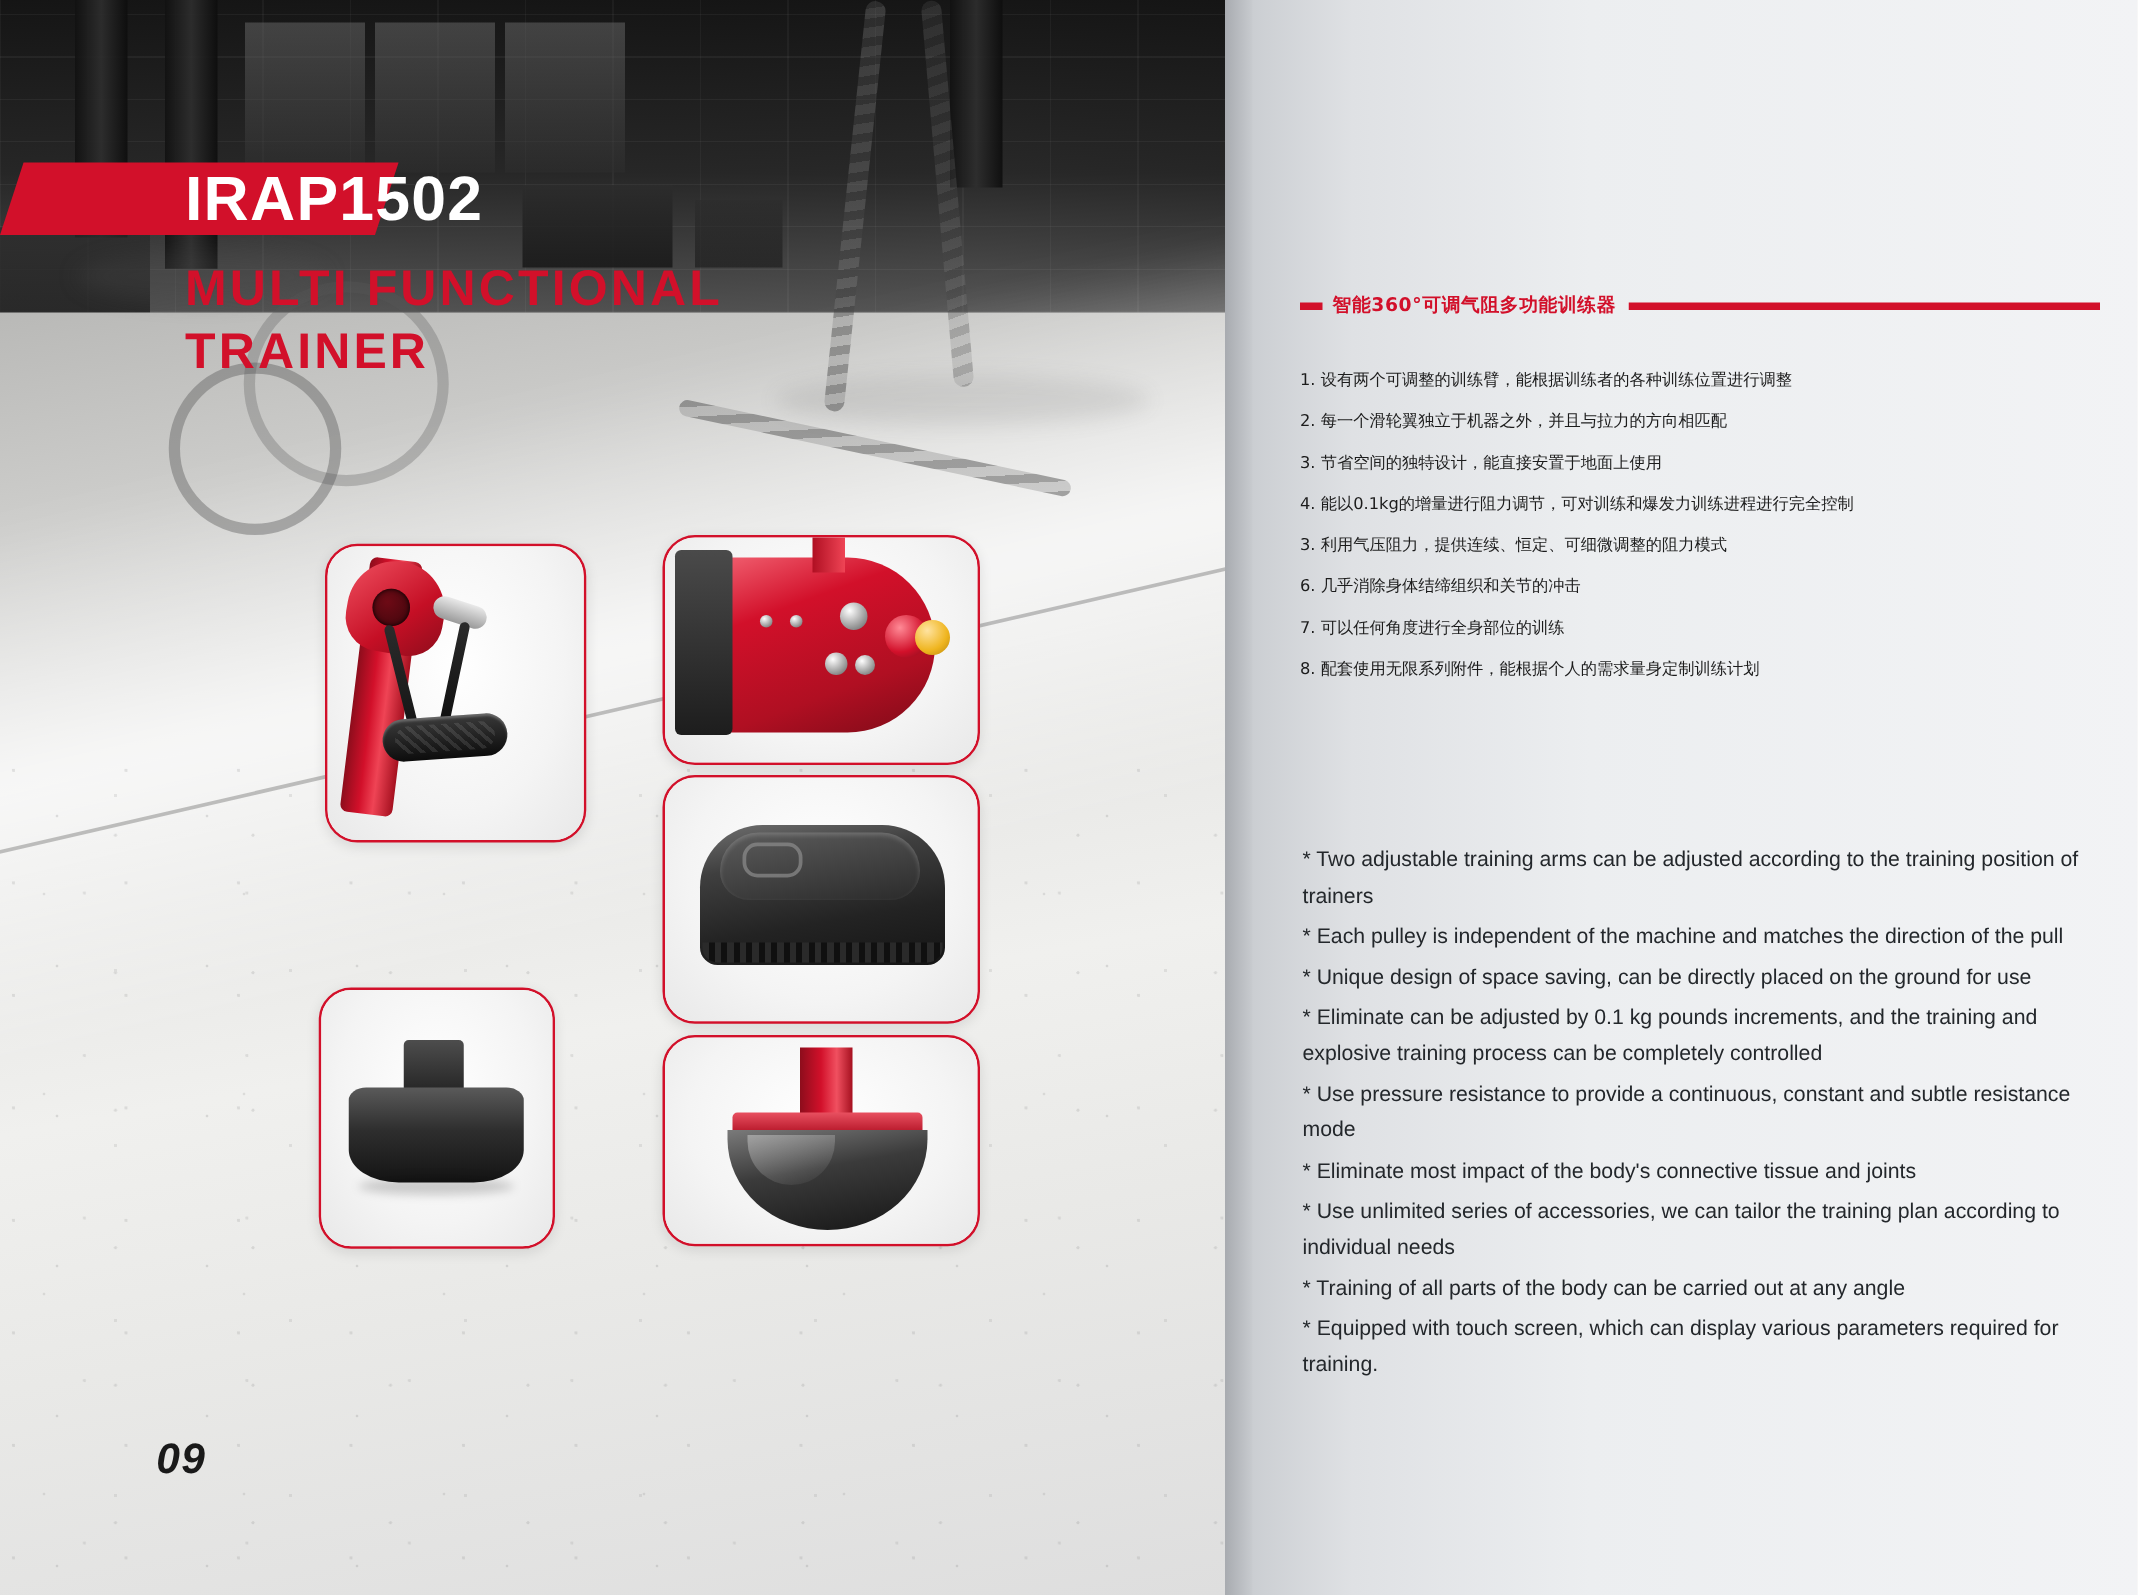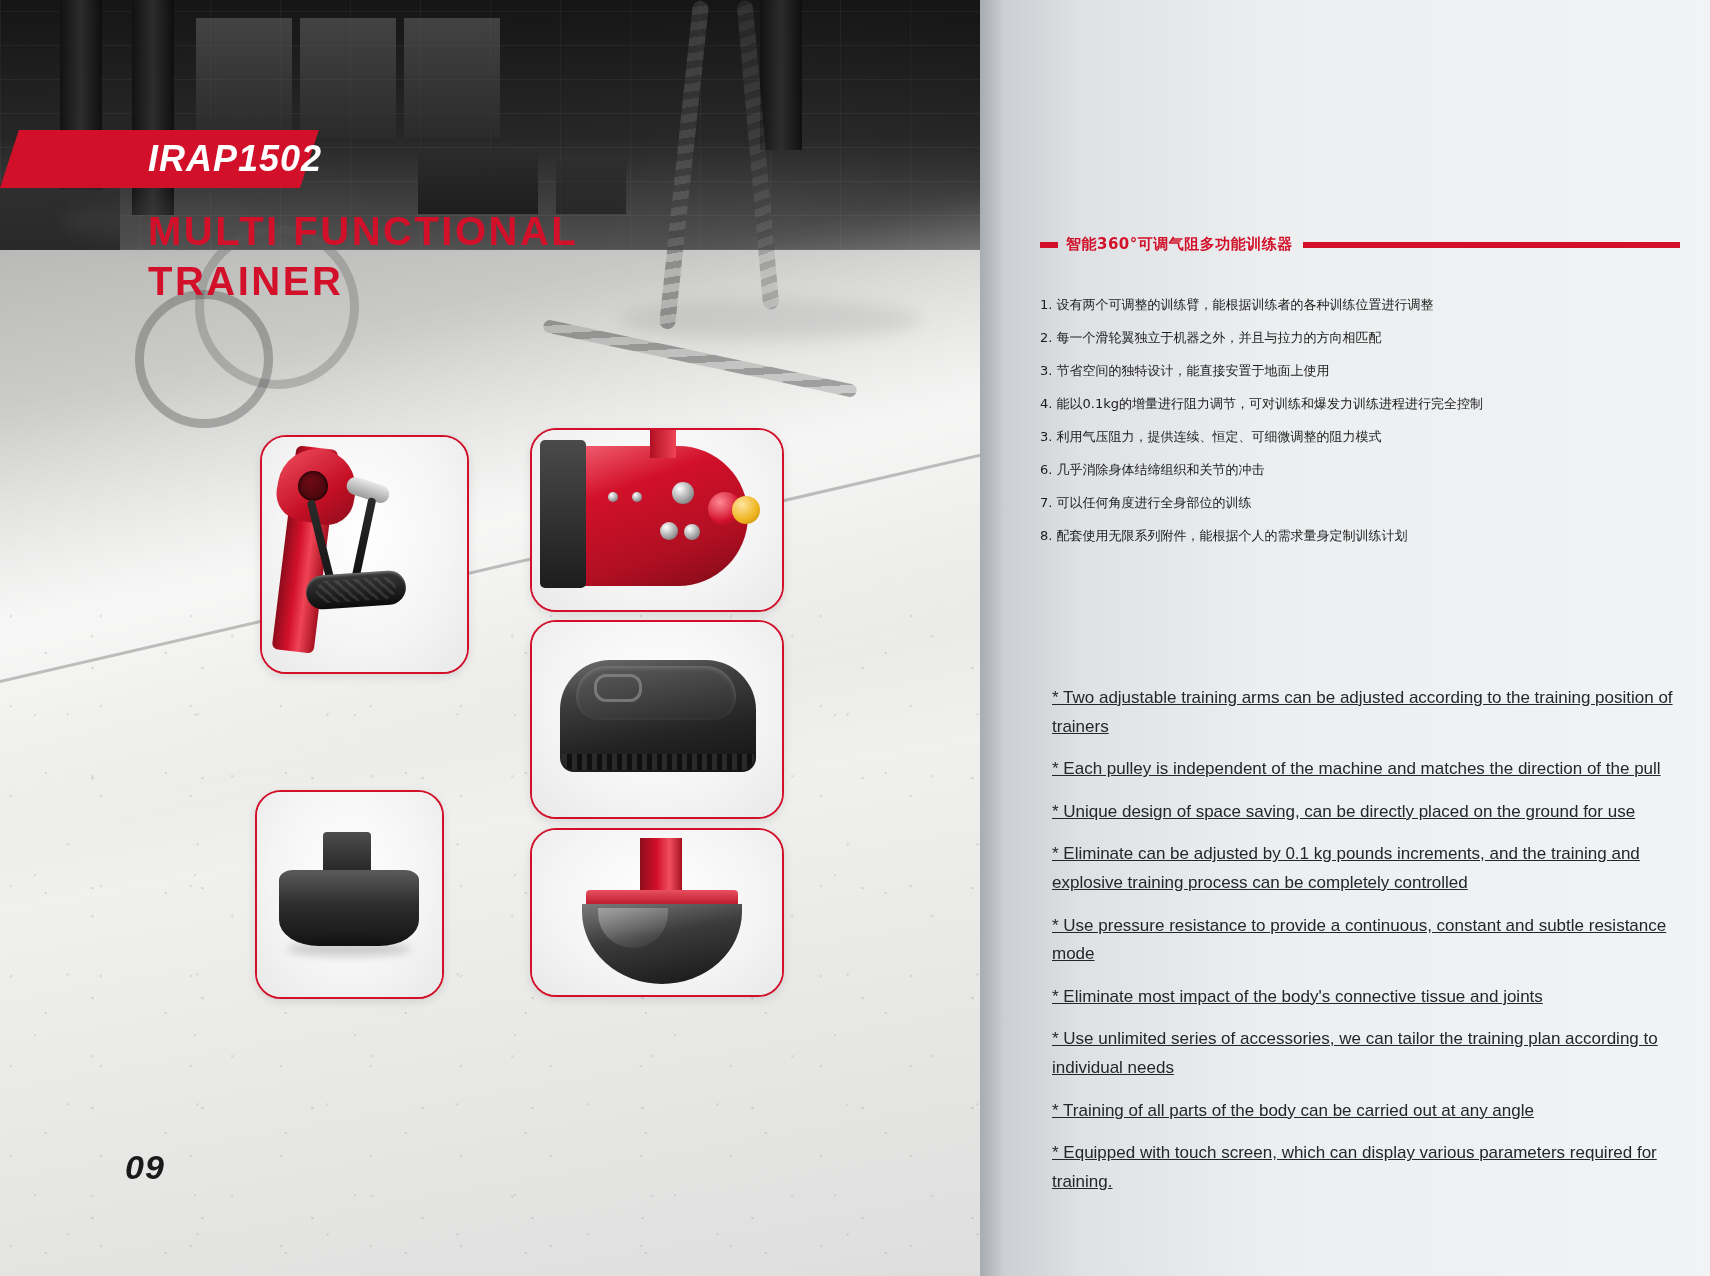--- a/index.html
+++ b/index.html
@@ -122,23 +122,22 @@
     transform: skewX(-18deg);
     transform-origin: left bottom;
   }
   .title-wrap {
     position: absolute;
     left: 148px; top: 133px;
     width: 640px;
   }
   .model-code {
     font-family: "Liberation Sans", sans-serif;
-    font-style: italic;
     font-weight: bold;
-    font-size: 36px;
+    font-size: 50px;
     letter-spacing: 1px;
     color: #ffffff;
     line-height: 52px;
     margin: 0;
   }
   .product-title {
     font-family: "Liberation Sans", sans-serif;
     font-weight: bold;
     font-size: 40px;
     line-height: 50px;
@@ -373,21 +372,21 @@
 
   .en-list {
     position: absolute;
     left: 58px; top: 670px;
     width: 650px;
     font-family: "Liberation Sans", sans-serif;
     font-size: 17px;
     line-height: 28.6px;
     color: #23272b;
   }
-  .en-list p { margin: 14px; text-decoration: underline; }
+  .en-list p { margin: 4px; }
 </style>
 </head>
 <body>
 
 <div class="page">
 
   <div class="left-panel">
 
     <div class="scene-top">
       <div class="brickwall"></div>

